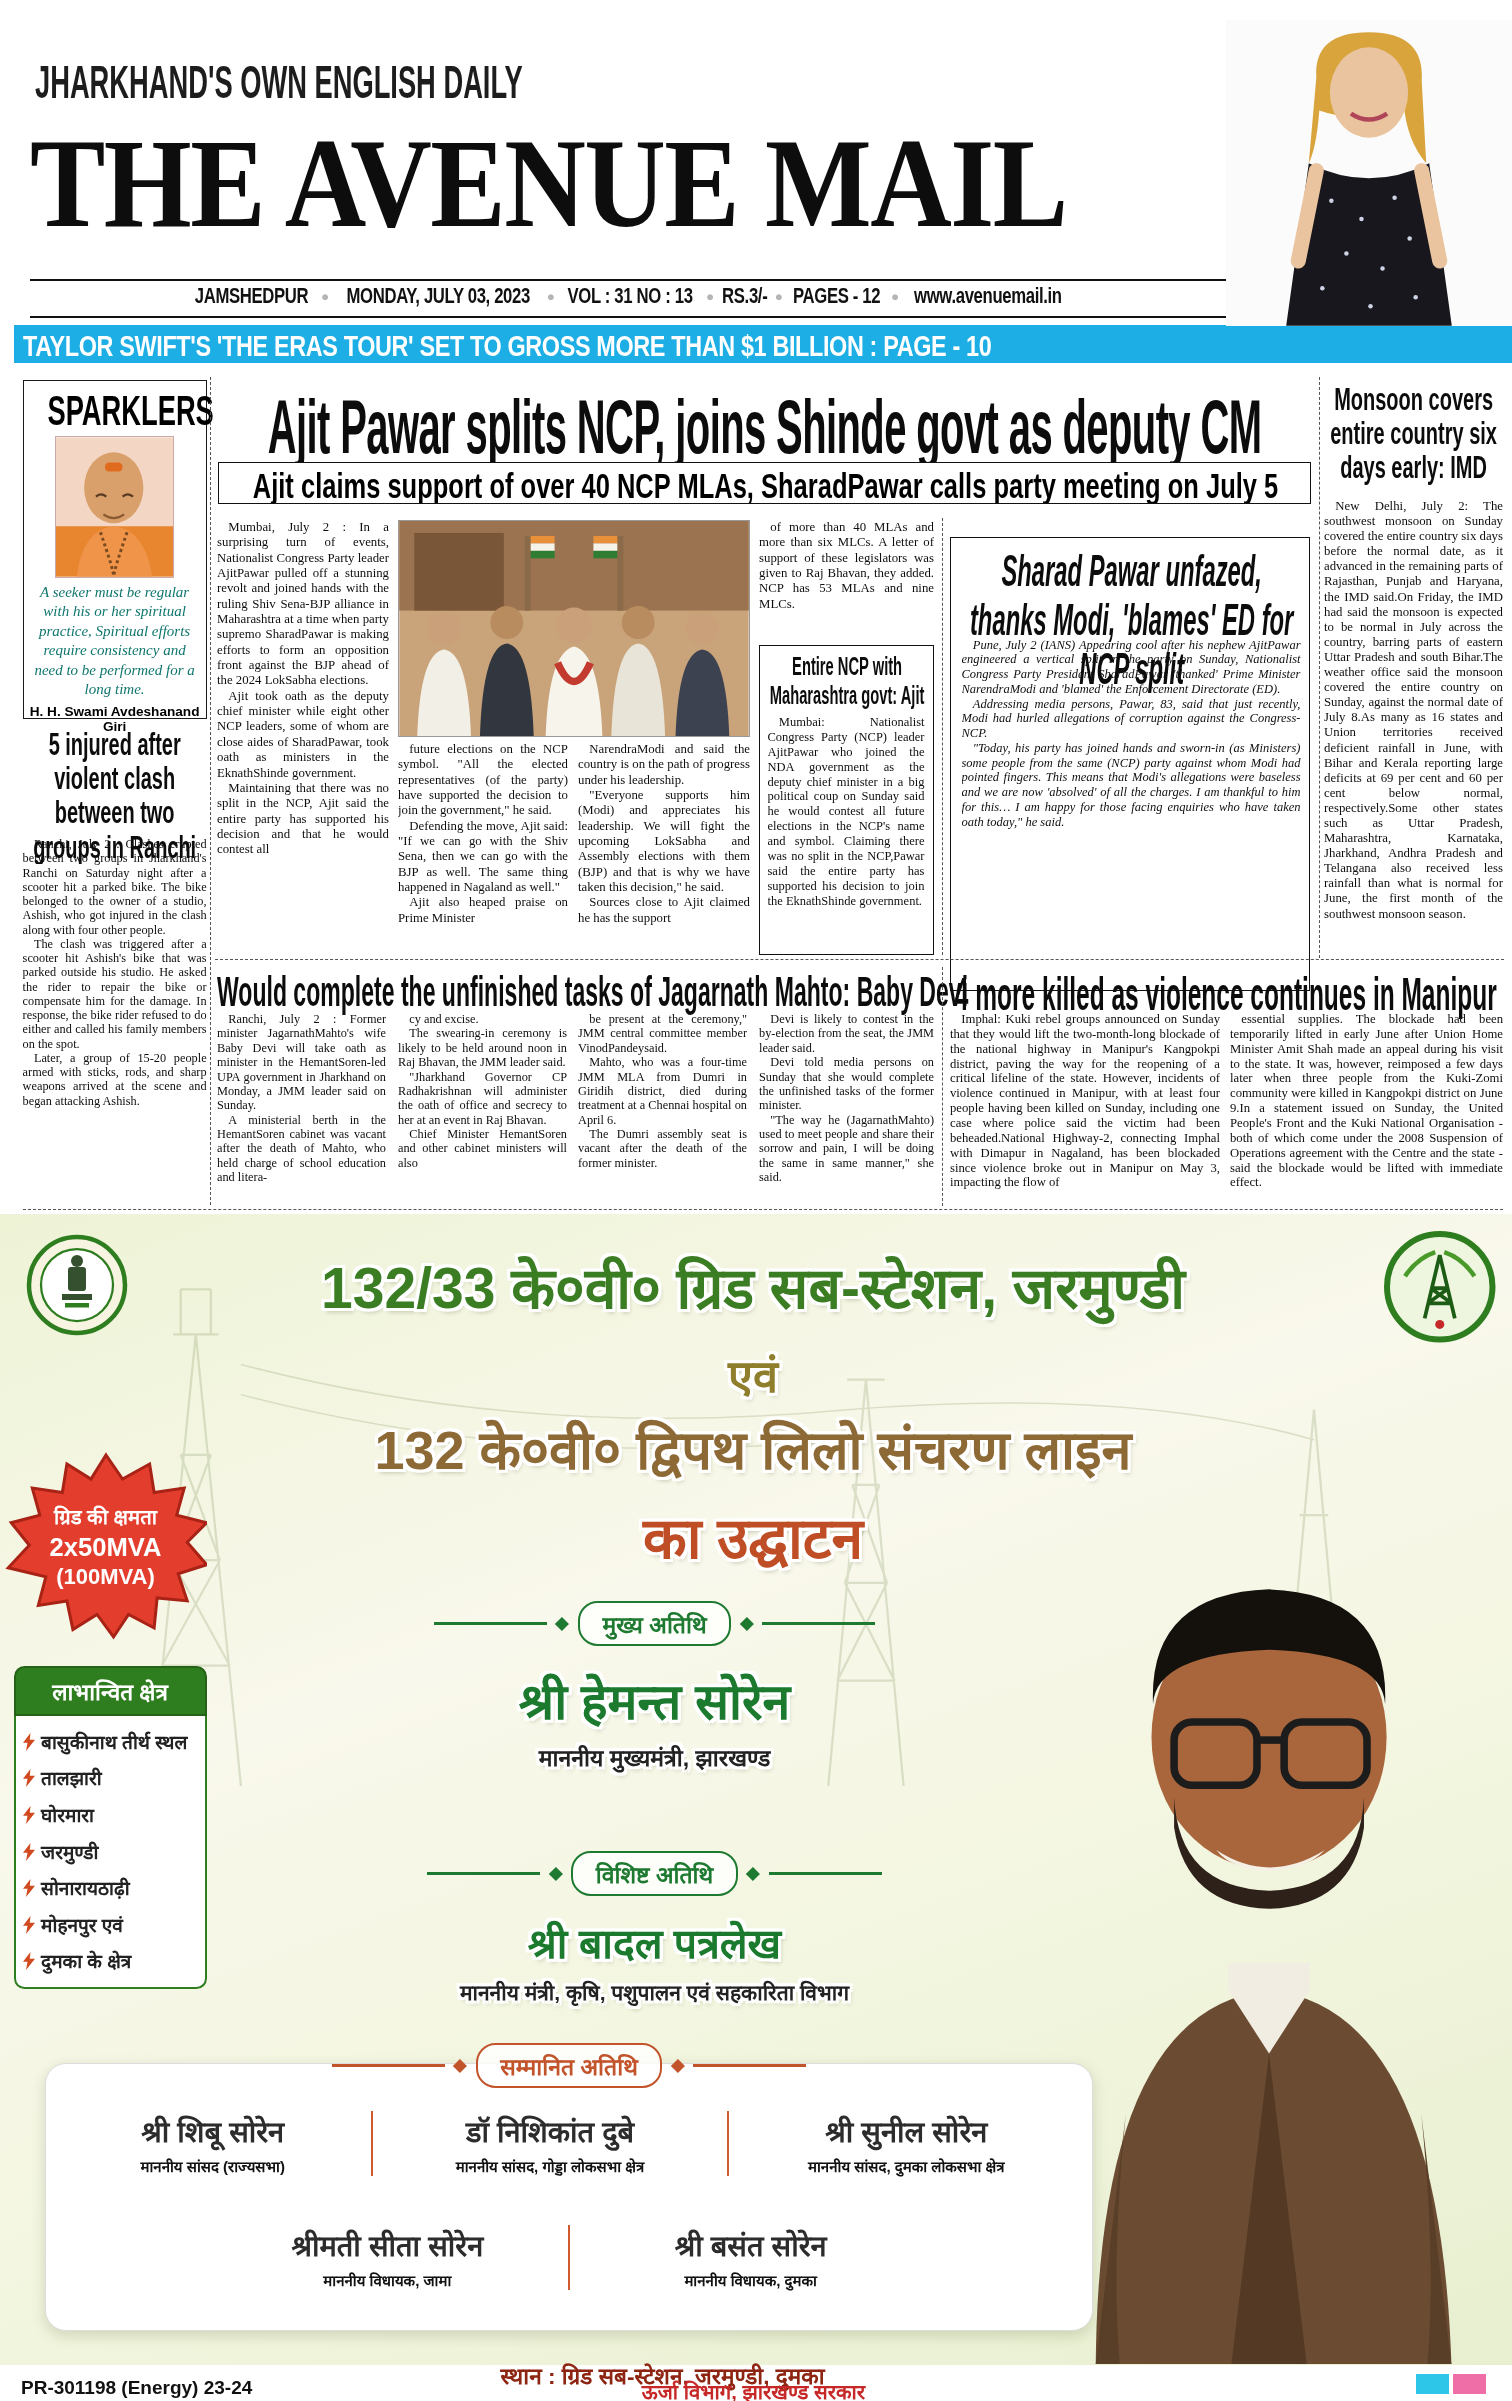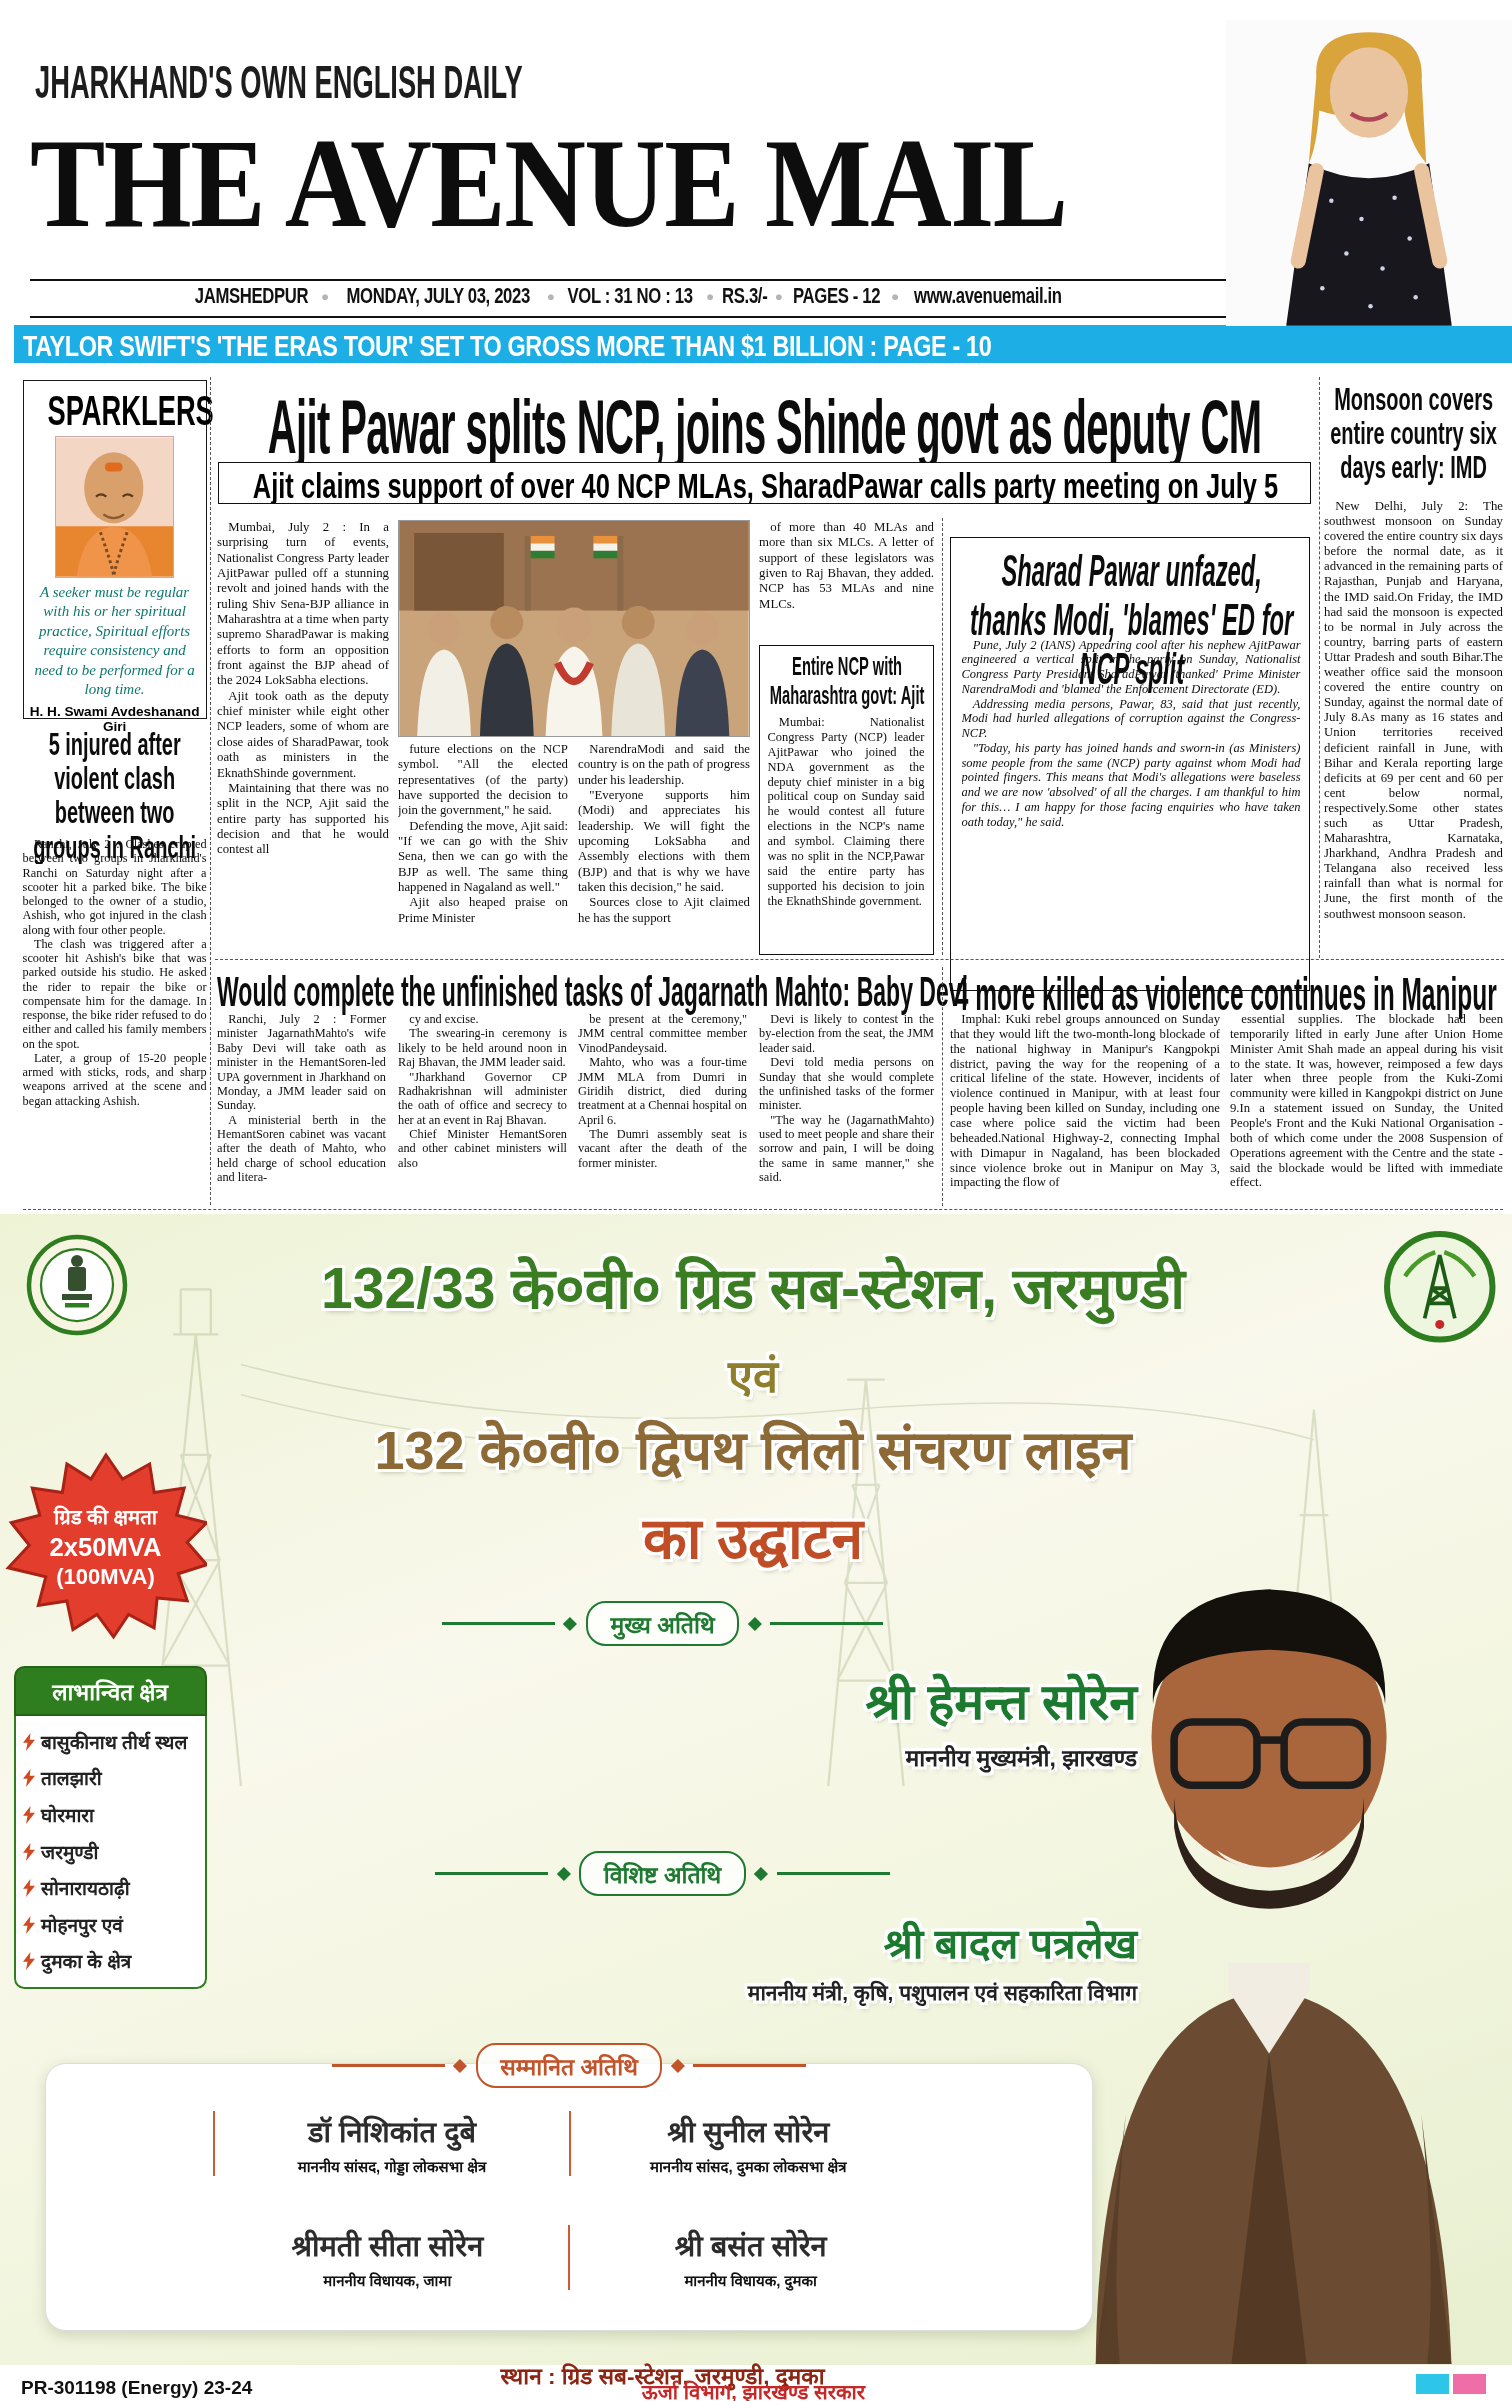--- a/index.html
+++ b/index.html
@@ -38,21 +38,21 @@
   .ad { position:absolute; left:0; top:1214px; width:1512px; height:1188px; background:linear-gradient(160deg,#eef3d6 0%,#f9f8ec 35%,#f3f6e0 60%,#e7efcf 100%); overflow:hidden; }
   .towers { position:absolute; left:0; top:0; width:100%; height:572px; opacity:.28; }
   .adheading { position:absolute; left:113px; width:1280px; text-align:center; font-family:"Liberation Sans", sans-serif; font-weight:bold; }
   .outline { text-shadow:-3px -3px 0 #fff,3px -3px 0 #fff,-3px 3px 0 #fff,3px 3px 0 #fff,0 -3px 0 #fff,0 3px 0 #fff,-3px 0 0 #fff,3px 0 0 #fff,2.3px 3.8px 4.5px rgba(60,60,20,.25); }
   .starburst { position:absolute; left:4.5px; top:238px; width:202px; height:188px; }
   .starburst .txt { position:absolute; left:0; top:0; width:100%; height:100%; display:flex; flex-direction:column; justify-content:center; align-items:center; color:#fff; font-family:"Liberation Sans", sans-serif; font-weight:bold; text-align:center; }
   .benef { position:absolute; left:13.6px; top:452px; width:193px; font-family:"Liberation Sans", sans-serif; }
   .benef .hdr { background:#2e7d1f; color:#fff; font-weight:bold; font-size:22.6px; text-align:center; padding:7.5px 3px; border-radius:10.5px 10.5px 0 0; border:2.3px solid #256317; }
   .benef .list { background:#fff; border:2.3px solid #2e7d1f; border-top:none; border-radius:0 0 10.5px 10.5px; padding:7.5px 6px; }
   .benef .item { display:flex; align-items:center; gap:6px; font-weight:bold; font-size:19px; color:#222; padding:5.3px 1.5px; }
-  .guestcol { position:absolute; left:188px; width:949px; text-align:right; }
+  .guestcol { position:absolute; left:180px; width:949px; text-align:center; }
   .framepill { display:flex; align-items:center; justify-content:center; gap:10.5px; }
   .framepill .line { height:2.3px; width:113px; }
   .framepill .dia { width:9.8px; height:9.8px; transform:rotate(45deg); }
   .framepill .pill { border-radius:19.6px; padding:4.5px 22.6px; font-family:"Liberation Sans", sans-serif; font-weight:bold; font-size:23px; background:#ffffffcc; }
   .green .pill { border:2.3px solid #1e7a30; color:#1e7a30; }
   .green .line, .green .dia { background:#1e7a30; }
   .red .pill { border:2.3px solid #c2542c; color:#c2542c; }
   .red .line, .red .dia { background:#c2542c; }
   .gname { font-family:"Liberation Sans", sans-serif; font-weight:bold; color:#1b7a2e; }
   .gdesig { font-family:"Liberation Sans", sans-serif; font-weight:bold; color:#222; }
@@ -415,20 +415,24 @@
       <div class="label">
         <div class="framepill red">
           <span class="line"></span>
             <span class="dia"></span>
           <span class="pill">सम्मानित अतिथि</span>
           <span class="dia"></span>
             <span class="line"></span>
         </div>
       </div>
       <div class="hrow" style="top:47px;">
+        <div class="hcell" style="width:316px;">
+          <div class="hname">श्री शिबू सोरेन</div>
+          <div class="hdesig">माननीय सांसद (राज्यसभा)</div>
+        </div>
         <div class="hdiv"></div>
         <div class="hcell" style="width:354px;">
           <div class="hname">डॉ निशिकांत दुबे</div>
           <div class="hdesig">माननीय सांसद, गोड्डा लोकसभा क्षेत्र</div>
         </div>
         <div class="hdiv"></div>
         <div class="hcell" style="width:354px;">
           <div class="hname">श्री सुनील सोरेन</div>
           <div class="hdesig">माननीय सांसद, दुमका लोकसभा क्षेत्र</div>
         </div>

